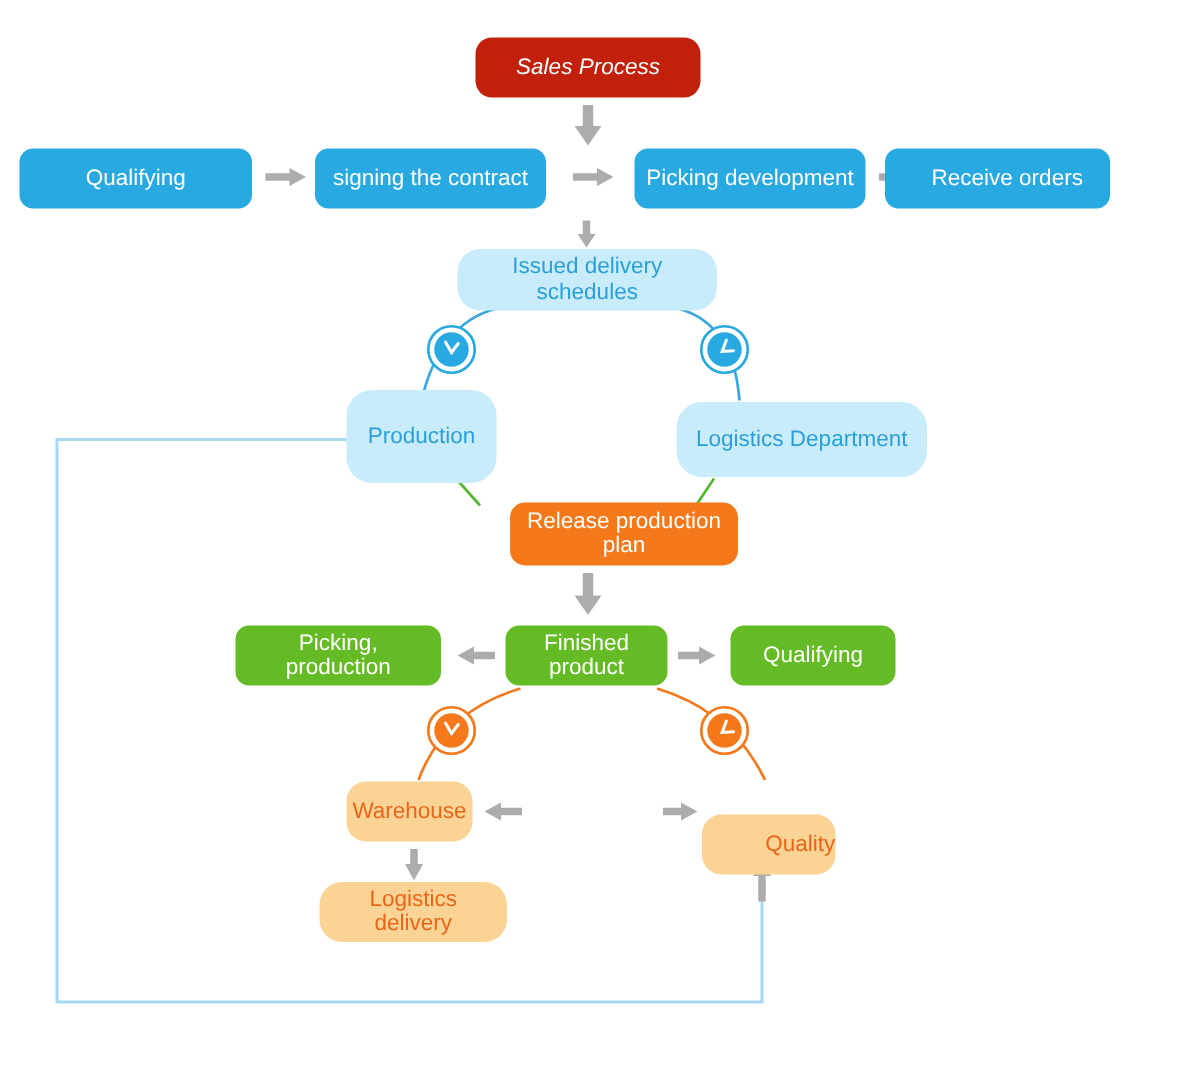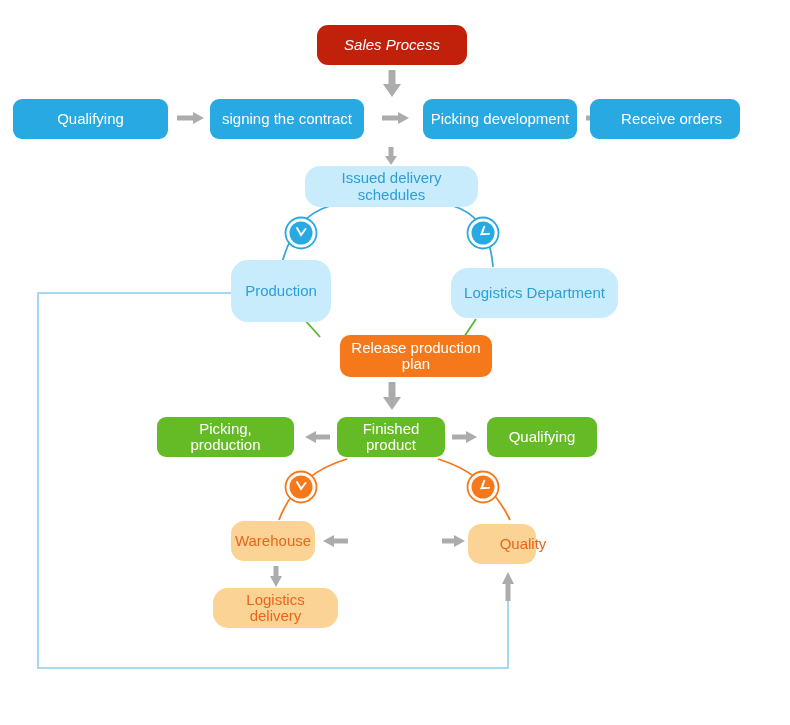--- a/index.html
+++ b/index.html
@@ -26,21 +26,21 @@
   #n-receive    {left:590px;top:99px;width:150px;height:40px;padding-left:19px;}
   #n-issued     {left:305px;top:166px;width:173px;height:41px;}
   #n-production {left:231px;top:260px;width:100px;height:62px;border-radius:17px;}
   #n-purchasing {left:451px;top:268px;width:167px;height:50px;border-radius:17px;}
   #n-plan       {left:316px;top:335px;width:152px;height:42px;margin-left:24px;}
   #n-picking    {left:157px;top:417px;width:137px;height:40px;}
   #n-finished   {left:337px;top:417px;width:108px;height:40px;}
   #n-materials  {left:487px;top:417px;width:110px;height:40px;}
   #n-warehouse  {left:231px;top:521px;width:84px;height:40px;}
   #n-qualified  {left:353px;top:521px;width:84px;height:40px;}
-  #n-quality    {left:468px;top:524px;width:68px;height:40px;padding-left:48px;}
+  #n-quality    {left:468px;top:543px;width:89px;height:40px;padding-left:48px;}
   #n-logistics  {left:213px;top:588px;width:125px;height:40px;border-radius:15px;}
 </style>
 </head>
 <body>
 
 <div class="canvas">
 
   <svg class="overlay" viewBox="0 0 790 725" xmlns="http://www.w3.org/2000/svg">
 
     <polyline points="231,293 38,293 38,668 508,668 508,600" fill="none" stroke="#a6d9f1" stroke-width="2"></polyline>

